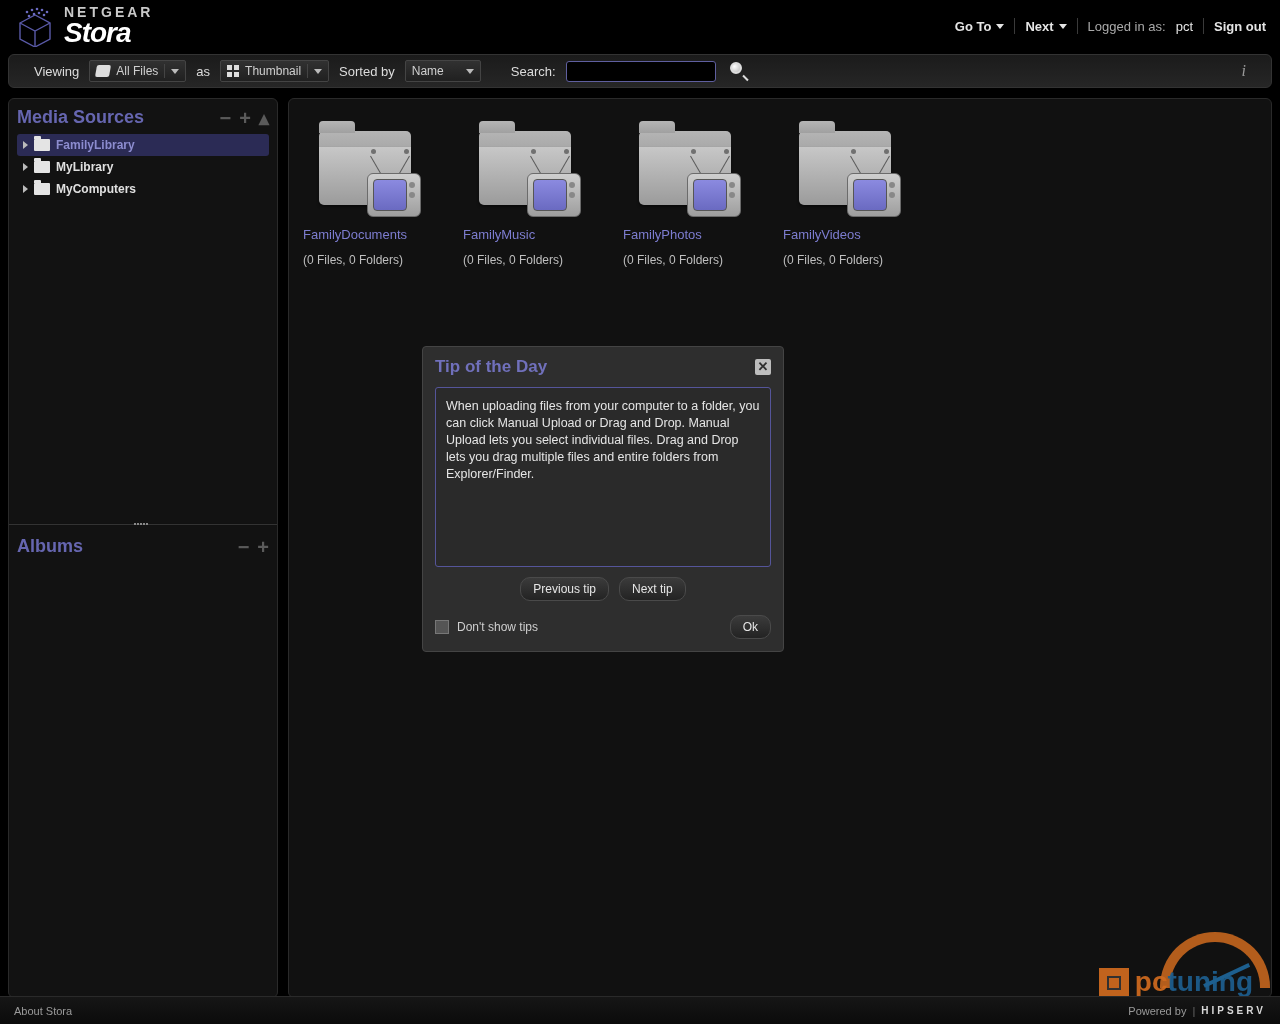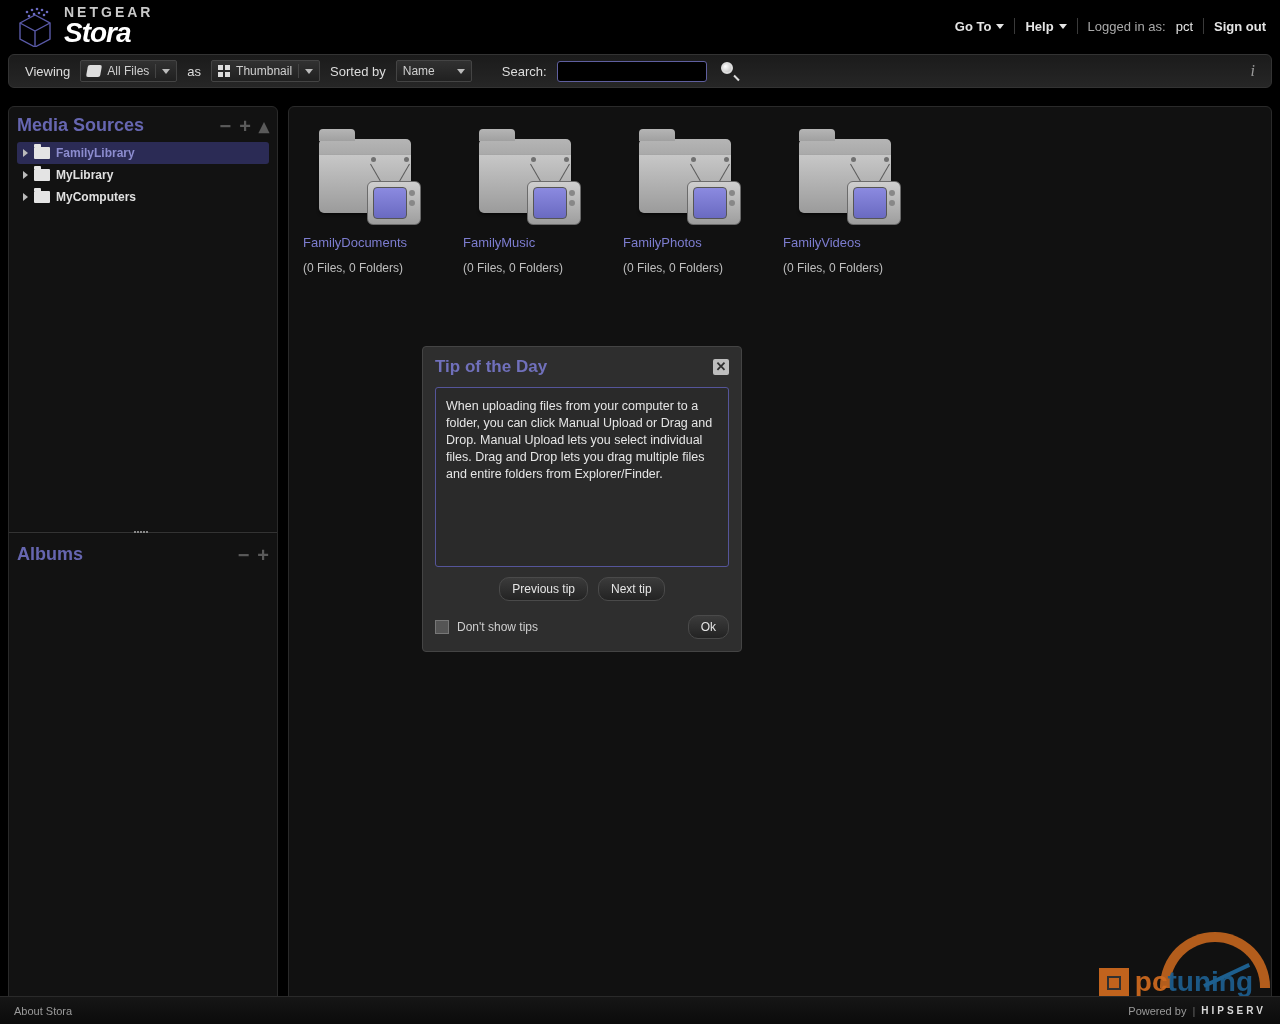--- a/index.html
+++ b/index.html
@@ -26,24 +26,24 @@
 .brand-bot { font-size: 28px; color: #ffffff; font-style: italic; font-weight: bold; letter-spacing: -1px; }
 .hdr-right { margin-left: auto; display: flex; align-items: center; gap: 10px; color: #e5e5e5; font-size: 13px; }
 .hdr-link { display: flex; align-items: center; gap: 5px; cursor: pointer; font-weight: bold;}
 .caret-down { width: 0; height: 0; border-left: 4px solid transparent; border-right: 4px solid transparent; border-top: 5px solid #e5e5e5; }
 .vsep { width: 1px; height: 16px; background: #3a3a3a; }
 .toolbar {
   height: 34px;
   background: linear-gradient(#1b1b1b, #262626);
   border: 1px solid #333;
   border-radius: 6px;
-  margin: 2px 8px 8px 8px;
+  margin: 2px 8px 0 8px;
   display: flex;
   align-items: center;
-  padding: 0 16px;
+  padding: 0 25px;
   gap: 10px;
 }
 .tlabel { color: #ddd; font-size: 13px; }
 .select-box {
   display: flex; align-items: center; gap: 6px;
   background: linear-gradient(#313131,#202020);
   border: 1px solid #444; border-radius: 2px;
   padding: 3px 6px; cursor: pointer;
 }
 .select-main { display: flex; align-items: center; gap: 6px; padding-right: 6px; border-right: 1px solid #444; }
@@ -96,21 +96,21 @@
 .tv:after { content: ""; position: absolute; right: 5px; top: 8px; width: 6px; height: 6px; background: #888; border-radius: 50%; box-shadow: 0 10px 0 #888; }
 .antenna { position: absolute; right: 18px; bottom: 40px; width: 30px; height: 22px; }
 .antenna:before, .antenna:after { content: ""; position: absolute; bottom: 0; width: 1px; height: 22px; background: #5a5a5a; }
 .antenna:before { left: 6px; transform: rotate(-30deg); transform-origin: bottom; }
 .antenna:after { right: 6px; transform: rotate(30deg); transform-origin: bottom; }
 .antenna .ball1, .antenna .ball2 { position: absolute; width: 5px; height: 5px; background: #707070; border-radius: 50%; top: -4px; }
 .antenna .ball1 { left: -4px; } .antenna .ball2 { right: -4px; }
 .folder-name { color: #7d7dd0; font-size: 13px; font-weight: normal; }
 .folder-meta { color: #bfbfbf; font-size: 12px; margin-top: 11px; }
 .modal {
-  position: absolute; left: 422px; top: 346px; width: 320px;
+  position: absolute; left: 422px; top: 346px; width: 362px;
   background: #2e2e2e; border: 1px solid #444; border-radius: 4px;
   padding: 10px 12px 12px 12px;
 }
 .modal-title-row { display: flex; align-items: center; }
 .modal-title { color: #7070bb; font-size: 17px; font-weight: bold; flex: 1; }
 .modal-close { width: 16px; height: 16px; background: #bdbdbd; color: #2e2e2e; font-weight: bold; font-size: 13px; text-align: center; line-height: 15px; border-radius: 2px; cursor: pointer; }
 .modal-body {
   margin-top: 10px; border: 1px solid #55559a; border-radius: 3px;
   background: #2a2a2a; padding: 10px; height: 180px; color: #e5e5e5; font-size: 12.5px; line-height: 1.35;
 }
@@ -173,21 +173,21 @@
       <span class="brand-bot">Stora</span>
     </div>
   </div>
   <div class="hdr-right">
     <div class="hdr-link">
       <span>Go To</span>
       <span class="caret-down"></span>
     </div>
     <div class="vsep"></div>
     <div class="hdr-link">
-      <span>Help</span>
+      <span>Next</span>
       <span class="caret-down"></span>
     </div>
     <div class="vsep"></div>
     <span style="color:#aaa;font-weight:normal;">Logged in as:</span>
     <span style="color:#e5e5e5;">pct</span>
     <div class="vsep"></div>
     <span class="hdr-link">Sign out</span>
   </div>
 </div>
 

